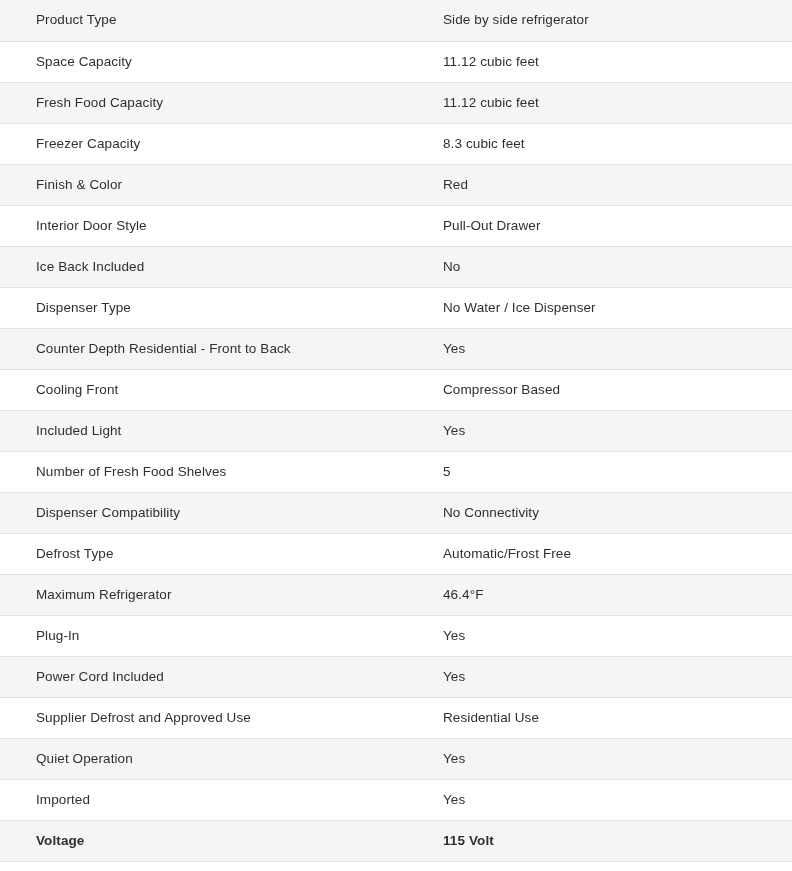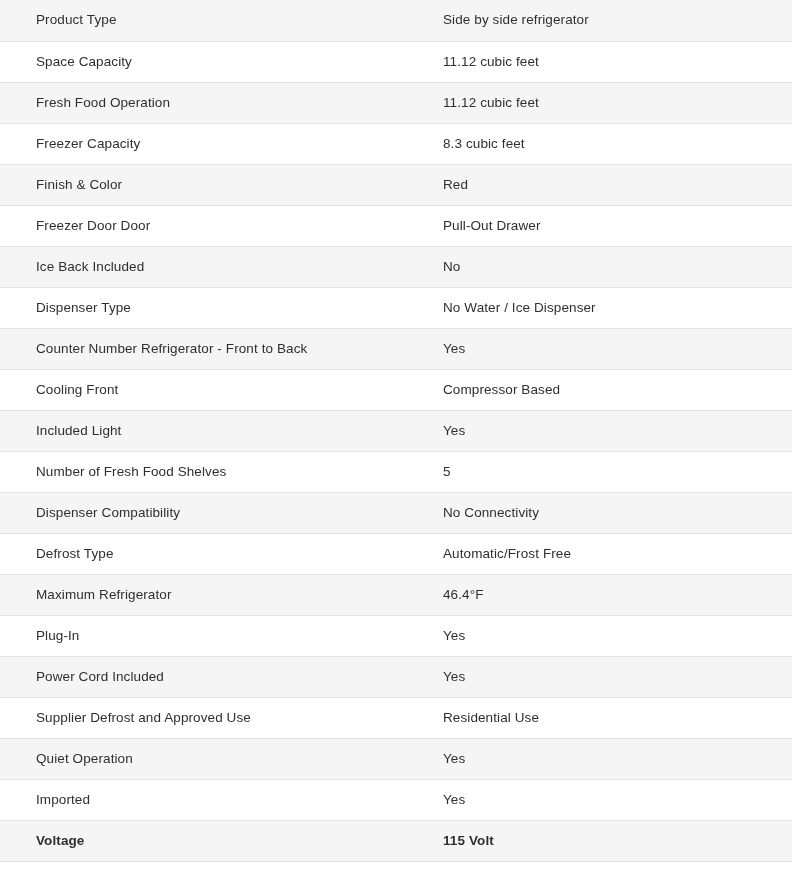--- a/index.html
+++ b/index.html
@@ -54,45 +54,45 @@
   <tbody>
       <tr class="shaded">
         <td class="label">Product Type</td>
         <td class="value">Side by side refrigerator</td>
       </tr>
       <tr>
         <td class="label">Space Capacity</td>
         <td class="value">11.12 cubic feet</td>
       </tr>
       <tr class="shaded">
-        <td class="label">Fresh Food Operation</td>
+        <td class="label">Fresh Food Capacity</td>
         <td class="value">11.12 cubic feet</td>
       </tr>
       <tr>
         <td class="label">Freezer Capacity</td>
         <td class="value">8.3 cubic feet</td>
       </tr>
       <tr class="shaded">
         <td class="label">Finish &amp; Color</td>
         <td class="value">Red</td>
       </tr>
       <tr>
-        <td class="label">Freezer Door Door</td>
+        <td class="label">Interior Door Style</td>
         <td class="value">Pull-Out Drawer</td>
       </tr>
       <tr class="shaded">
         <td class="label">Ice Back Included</td>
         <td class="value">No</td>
       </tr>
       <tr>
         <td class="label">Dispenser Type</td>
         <td class="value">No Water / Ice Dispenser</td>
       </tr>
       <tr class="shaded">
-        <td class="label">Counter Number Refrigerator - Front to Back</td>
+        <td class="label">Counter Depth Residential - Front to Back</td>
         <td class="value">Yes</td>
       </tr>
       <tr>
         <td class="label">Cooling Front</td>
         <td class="value">Compressor Based</td>
       </tr>
       <tr class="shaded">
         <td class="label">Included Light</td>
         <td class="value">Yes</td>
       </tr>

